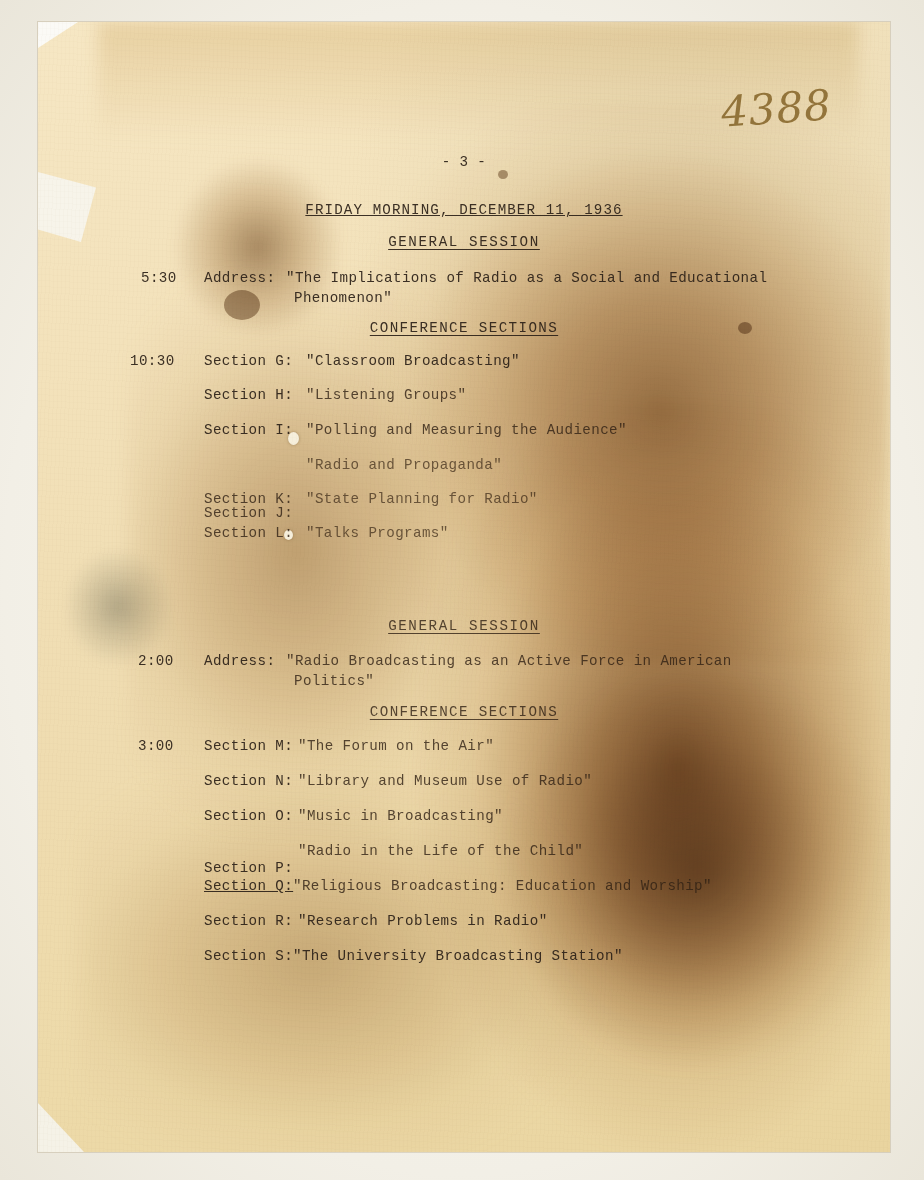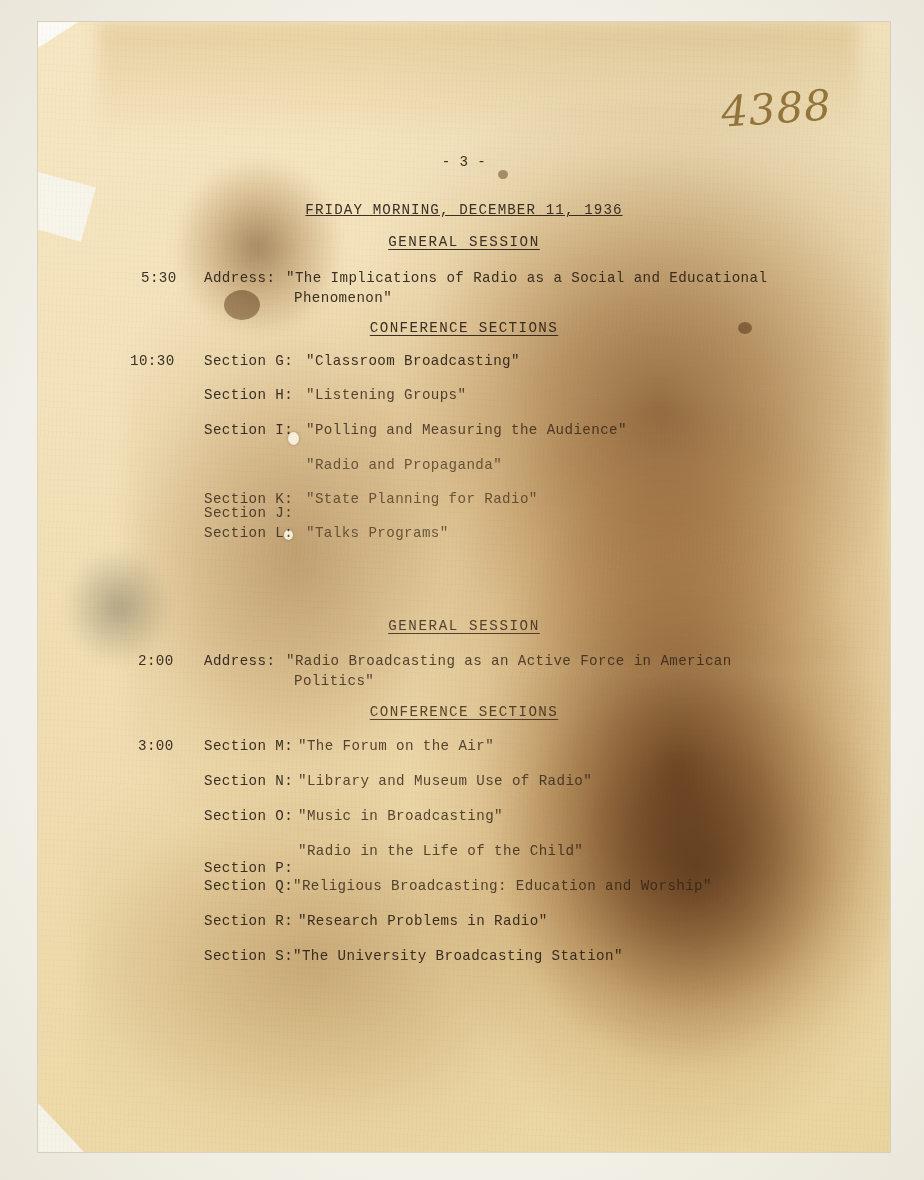--- a/index.html
+++ b/index.html
@@ -274,21 +274,21 @@
 
       <div class="ln f1" style="left:166px; top:751px;">Section N:</div>
       <div class="ln f2" style="left:260px; top:751px;">"Library and Museum Use of Radio"</div>
 
       <div class="ln f1" style="left:166px; top:786px;">Section O:</div>
       <div class="ln f2" style="left:260px; top:786px;">"Music in Broadcasting"</div>
 
       <div class="ln f1" style="left:166px; top:821px;margin-top:17px;">Section P:</div>
       <div class="ln f2" style="left:260px; top:821px;">"Radio in the Life of the Child"</div>
 
-      <div class="ln f1" style="left:166px; top:856px;">Section Q:</div>
+      <div class="ln f1" style="left:166px; top:856px;text-decoration:underline;">Section Q:</div>
       <div class="ln f2" style="left:255px; top:856px;">"Religious Broadcasting: Education and Worship"</div>
 
       <div class="ln f1" style="left:166px; top:891px;text-align:center;">Section R:</div>
       <div class="ln f1" style="left:260px; top:891px;">"Research Problems in Radio"</div>
 
       <div class="ln f1" style="left:166px; top:926px;">Section S:</div>
       <div class="ln f1" style="left:255px; top:926px;">"The University Broadcasting Station"</div>
 
     </div>
   </div>

